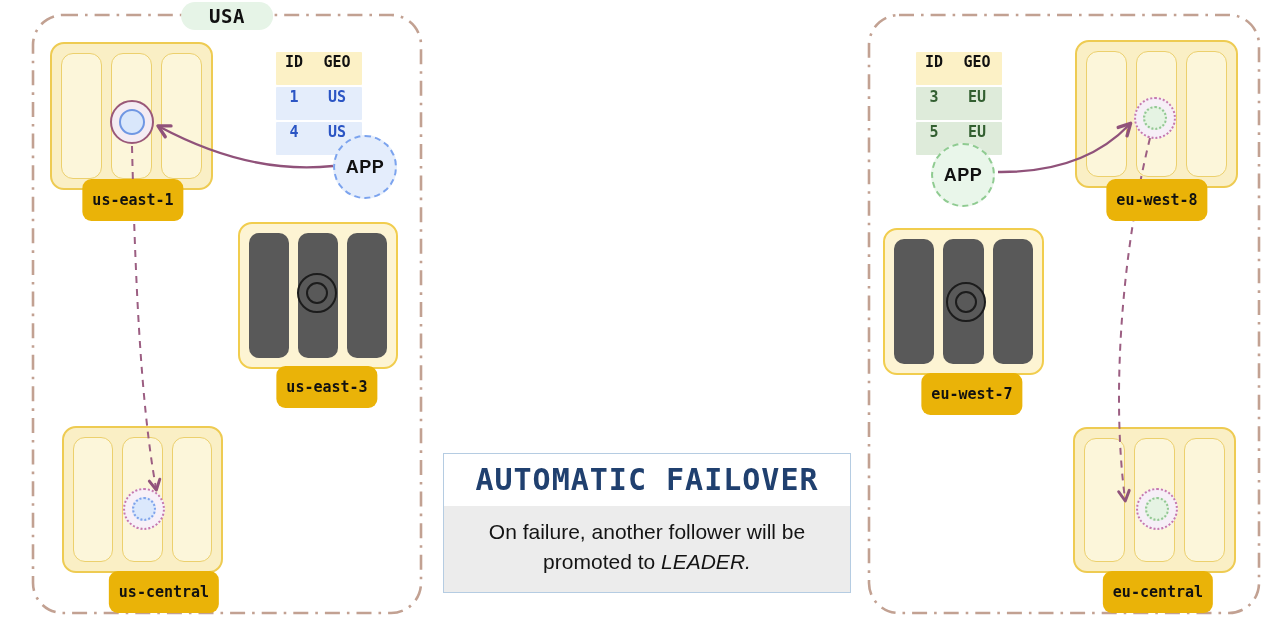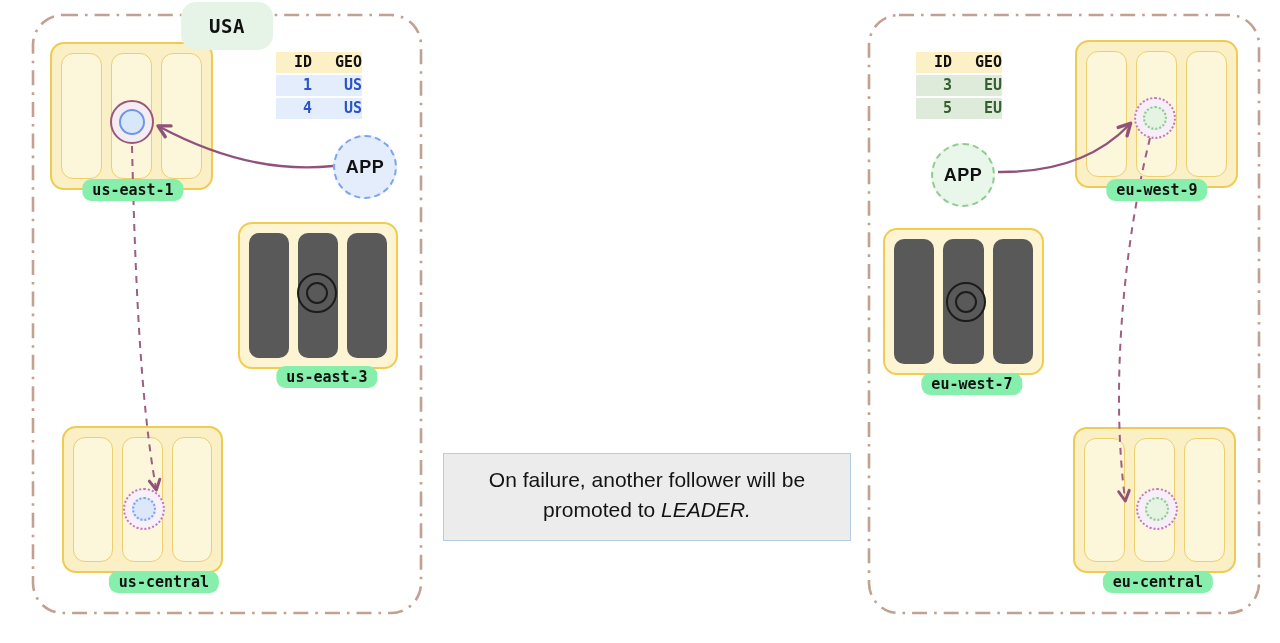--- a/index.html
+++ b/index.html
@@ -6,21 +6,21 @@
   .canvas {
     position:relative; width:1280px; height:643px; overflow:hidden;
     background:#ffffff; font-family:"DejaVu Sans Mono","Liberation Mono",monospace;
   }
   .layer { position:absolute; left:0; top:0; width:1280px; height:643px; }
   svg.layer { z-index:3; pointer-events:none; }
 
   
   .region-pill {
     position:absolute; z-index:4; transform:translateX(-50%);
-    background:#e6f4e7; border-radius:15px; padding:13px 28px;
+    background:#e6f4e7; border-radius:15px; padding:3px 28px;
     font-weight:bold; font-size:19px; color:#111; letter-spacing:0.5px;
   }
 
   
   .cluster {
     position:absolute; z-index:1; box-sizing:border-box;
     background:#faefc5; border:2px solid #eecb52; border-radius:14px;
     display:flex; gap:9px; padding:9px;
   }
   .cluster .col {
@@ -40,29 +40,29 @@
   .node.follower-us { width:42px; height:42px; border:2.5px dotted #c678ae; background:#f7f0f8; }
   .node.follower-us .core { width:24px; height:24px; border:2.5px dotted #7fa3eb; background:#dbe8fc; }
   .node.follower-eu { width:42px; height:42px; border:2.5px dotted #c678ae; background:#f6eff7; }
   .node.follower-eu .core { width:24px; height:24px; border:2.5px dotted #92c793; background:#e5f3e3; }
   .node.failed-leader { width:40px; height:40px; border:2px solid #1c1c1c; background:transparent; }
   .node.failed-leader .core { width:22px; height:22px; border:2px solid #1c1c1c; background:transparent; }
 
   
   .cluster-label {
     position:absolute; z-index:4; transform:translateX(-50%);
-    background:#86efac; border-radius:9px; padding:2px 10px;
+    background:#eab308; border-radius:9px; padding:12px 10px;
     font-weight:bold; font-size:15px; color:#111; white-space:nowrap;
   }
 
   
   .geo-table { position:absolute; z-index:4; width:86px; font-weight:bold; font-size:15px; }
   .geo-table .trow {
-    display:grid; grid-template-columns:42% 58%; height:21px; line-height:21px;
-    text-align:right; margin-bottom:2px; border-radius:1px;
+    display:grid; grid-template-columns:42% 58%; height:33px; line-height:21px;
+    text-align:center; margin-bottom:2px; border-radius:1px;
   }
   .geo-table .thead { background:#fcf1c6; color:#111; }
   .geo-table.us .tdata { background:#e4edfb; color:#2b55c4; }
   .geo-table.eu .tdata { background:#deebda; color:#335f31; }
 
   
   .app {
     position:absolute; z-index:4; width:64px; height:64px; border-radius:50%;
     display:flex; align-items:center; justify-content:center; box-sizing:border-box;
     font-family:"Liberation Sans","DejaVu Sans",sans-serif;
@@ -156,21 +156,21 @@
     <path d="M 1150 138 C 1120 260 1112 400 1125 499" fill="none" stroke="#9c5e82" stroke-width="2" stroke-dasharray="7 6" marker-end="url(#arrowhead)"></path>
   </svg>
 
   <div class="region-pill" style="left:227px;top:2px">
     <span>USA</span>
   </div>
 
   <div class="cluster-label" style="left:133px;top:179px">us-east-1</div>
   <div class="cluster-label" style="left:327px;top:366px">us-east-3</div>
   <div class="cluster-label" style="left:164px;top:571px">us-central</div>
-  <div class="cluster-label" style="left:1157px;top:179px">eu-west-9</div>
+  <div class="cluster-label" style="left:1157px;top:179px">eu-west-8</div>
   <div class="cluster-label" style="left:972px;top:373px">eu-west-7</div>
   <div class="cluster-label" style="left:1158px;top:571px">eu-central</div>
 
   <div class="geo-table us" style="left:276px;top:52px">
     <div class="trow thead">
       <span>ID</span>
       <span>GEO</span>
     </div>
     <div class="trow tdata">
       <span>1</span>
@@ -197,18 +197,19 @@
   </div>
 
   <div class="app us" style="left:333px;top:135px">
     <span>APP</span>
   </div>
   <div class="app eu" style="left:931px;top:143px">
     <span>APP</span>
   </div>
 
   <div class="callout">
+    <div class="callout-title">AUTOMATIC FAILOVER</div>
     <div class="callout-body">
       <span>On failure, another follower will be promoted to </span><em>LEADER.</em>
     </div>
   </div>
 
 </div>
 
 </body></html>

